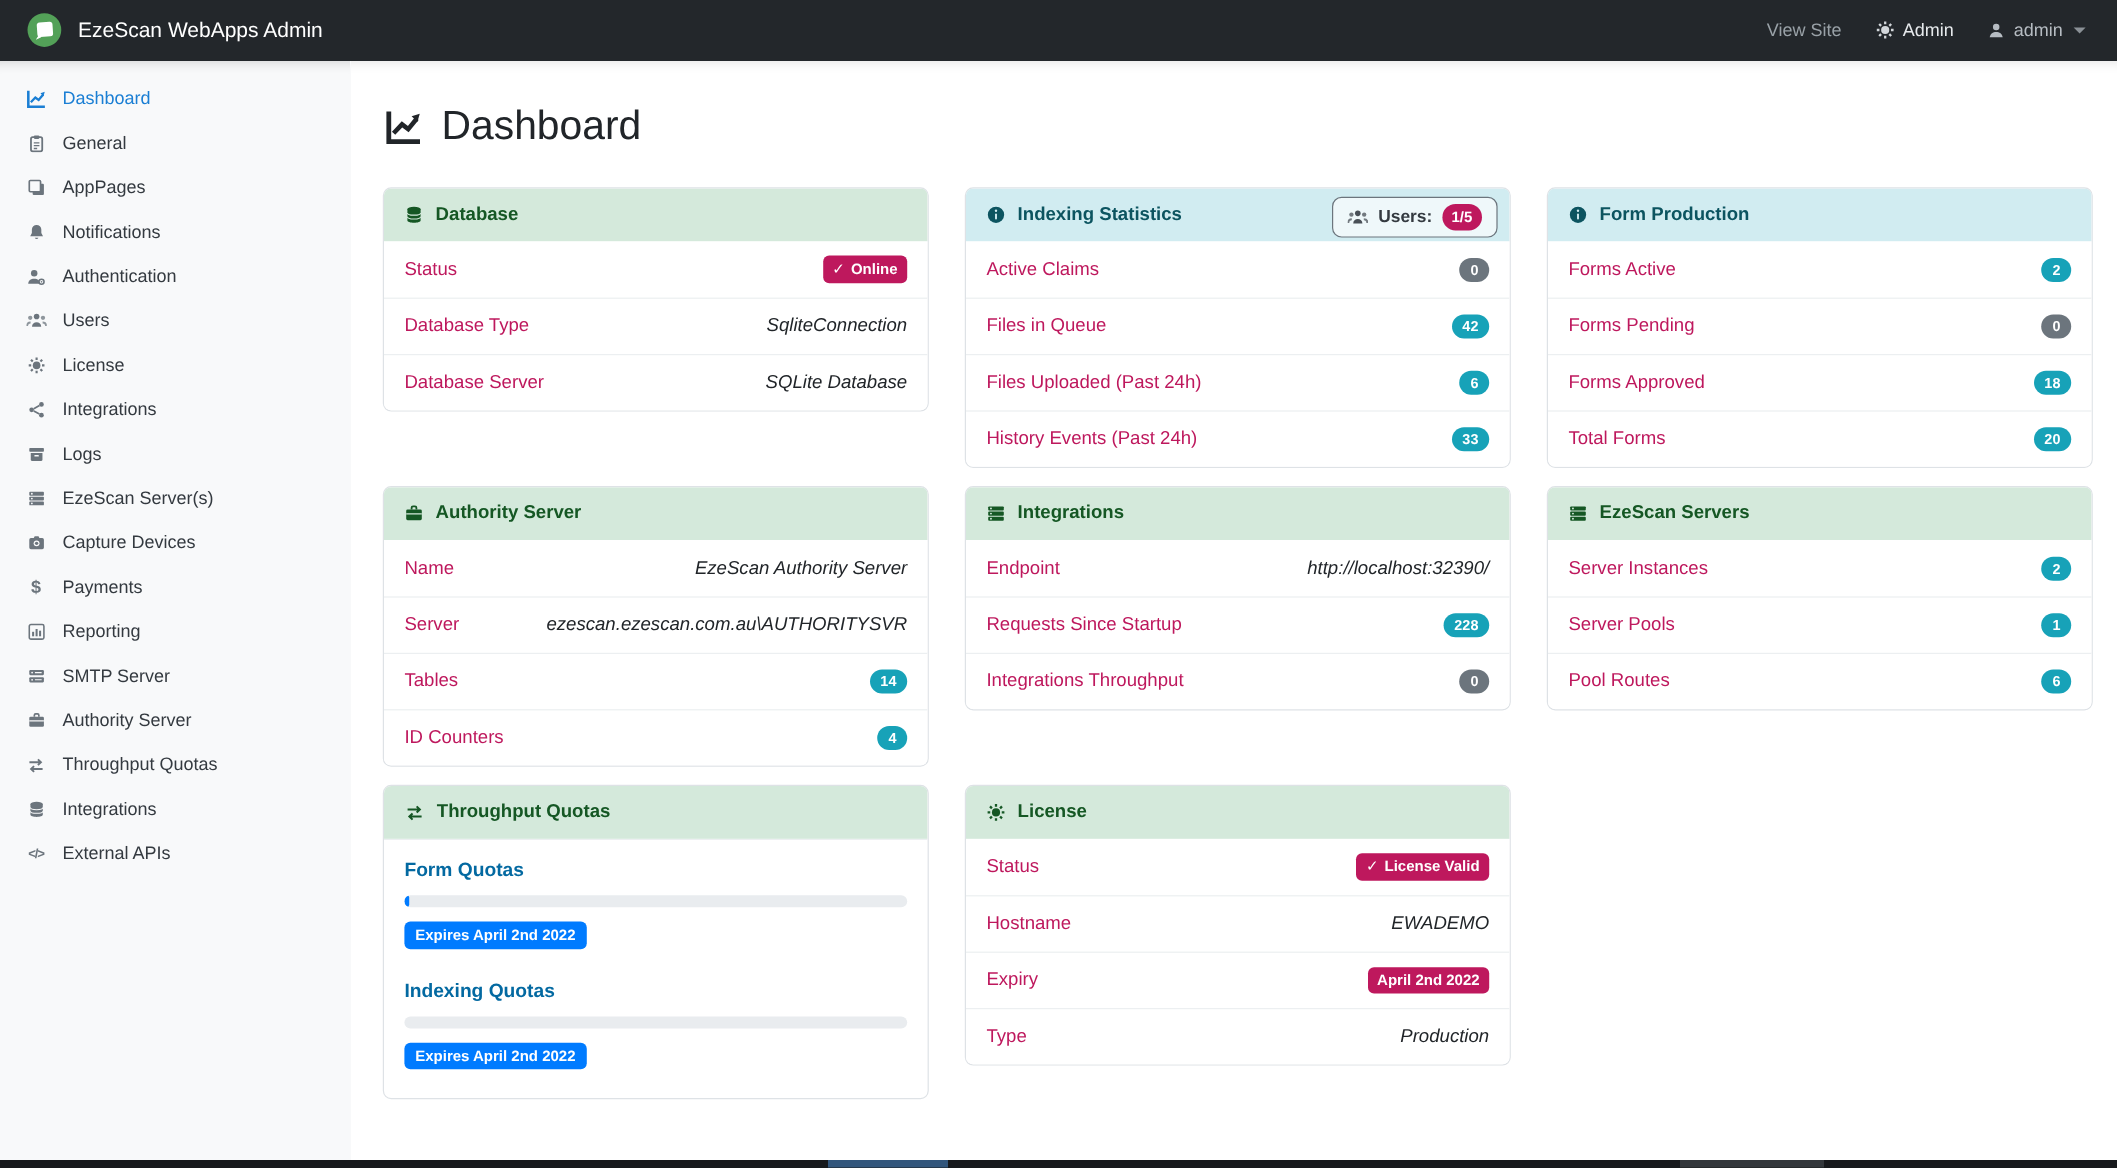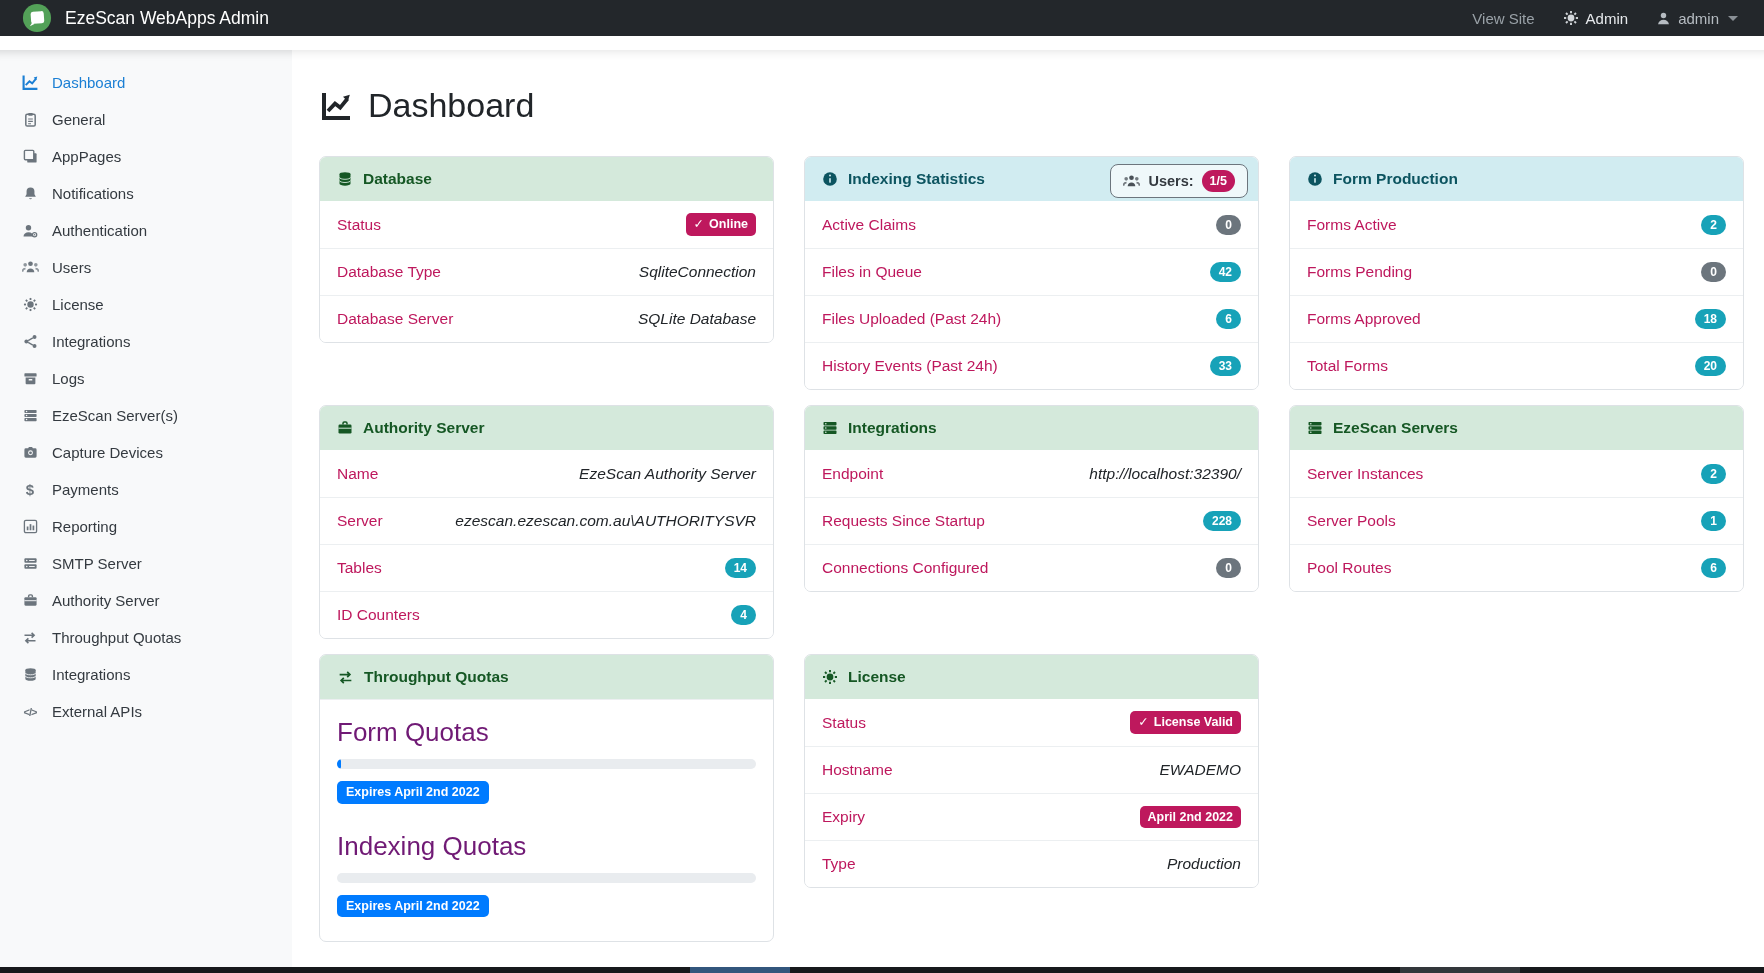--- a/index.html
+++ b/index.html
@@ -1,20 +1,20 @@
 <!DOCTYPE html>
 <html><head>
 <meta charset="utf-8">
 <style>
   * { box-sizing: border-box; margin: 0; padding: 0; }
   html,body { width:1764px; height:973px; overflow:hidden;
     font-family:"Liberation Sans","DejaVu Sans",sans-serif; background:#fff; }
 
   
-  .navbar { position:fixed; top:0; left:0; width:1764px; height:36px; background:#23272b;
+  .navbar { position:fixed; top:0; left:0; width:1764px; height:50px; background:#23272b;
     display:flex; align-items:center; justify-content:space-between; padding:0 26px 0 22px; z-index:10; }
   .brand { display:flex; align-items:center; gap:13px; color:#fff; font-size:17.5px; cursor:pointer; }
   .nav-right { display:flex; align-items:center; gap:28px; }
   .view-site { color:#99a1a7; font-size:15px; cursor:pointer; }
   .nav-admin { color:#e6e9ec; font-size:15px; display:flex; align-items:center; gap:7px; cursor:pointer; }
   .user-menu { color:#b6bcc2; font-size:15px; display:flex; align-items:center; gap:7px; cursor:pointer; }
   .caret { width:0; height:0; border-left:5px solid transparent; border-right:5px solid transparent;
     border-top:5px solid #8a9096; margin-left:2px; }
 
   
@@ -52,21 +52,21 @@
   .pill-gray  { background:#6c757d; }
   .rect-green { background:#be185d; border-radius:5px; padding:5px 8px; font-size:12.5px; }
   .rect-blue  { background:#007bff; border-radius:5px; padding:5px 9px; font-size:12.5px; }
 
   .users-btn { position:absolute; right:10px; top:7px; height:34px; display:flex; align-items:center; gap:8px;
     padding:0 12px; border:1.5px solid #6c757d; border-radius:8px; background:rgba(255,255,255,.65);
     font-weight:700; color:#343a40; font-size:14.5px; cursor:pointer; }
   .users-btn .icn { color:#495057; display:flex; }
 
   .quota-body { padding:15px 17px 24px; border-top:1px solid #eceff1; }
-  .quota-heading { font-size:26px; font-weight:400; color:#701a75; margin:2px 0 11px; }
+  .quota-heading { font-size:16px; font-weight:700; color:#0369a1; margin:2px 0 11px; }
   .progress { height:10px; background:#e9ecef; border-radius:6px; overflow:hidden; margin-bottom:12px; }
   .progress-fill { height:100%; background:#007bff; border-radius:6px; }
   .quota-sec + .quota-sec { margin-top:27px; }
 
   
   .bottom-strip { position:fixed; left:0; bottom:0; width:1764px; height:6px; background:#17191c; }
   .strip-seg-blue { position:absolute; left:690px; top:0; width:100px; height:100%; background:#32567c; }
   .strip-seg-gray { position:absolute; left:1400px; top:0; width:120px; height:100%; background:#33373b; }
 
   svg { display:block; }
@@ -460,21 +460,21 @@
       </div>
       <div class="stat-row" style="border-top:none">
         <span class="label">Endpoint</span>
         <span class="val-italic">http://localhost:32390/</span>
       </div>
       <div class="stat-row">
         <span class="label">Requests Since Startup</span>
         <span class="badge pill-teal">228</span>
       </div>
       <div class="stat-row">
-        <span class="label">Connections Configured</span>
+        <span class="label">Integrations Throughput</span>
         <span class="badge pill-gray">0</span>
       </div>
     </div>
 
     <div class="card success">
       <div class="card-header">
         <span class="icn">
           <svg width="16" height="16" viewBox="0 0 16 16">
             <rect x="1.5" y="2" width="13" height="3.4" rx=".8" fill="#155724"></rect>
             <rect x="1.5" y="6.3" width="13" height="3.4" rx=".8" fill="#155724"></rect>

